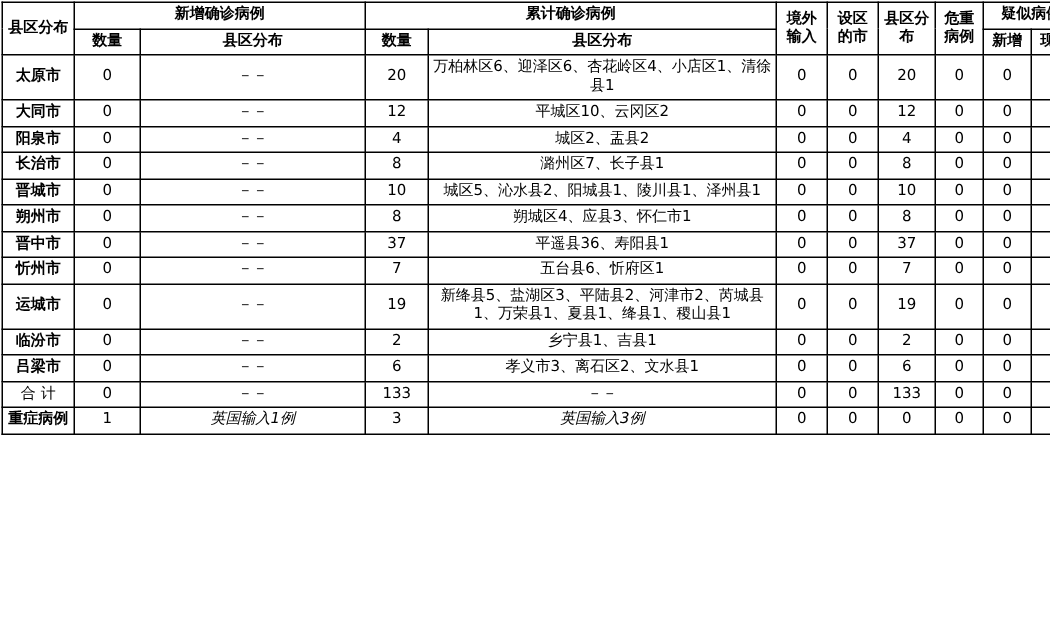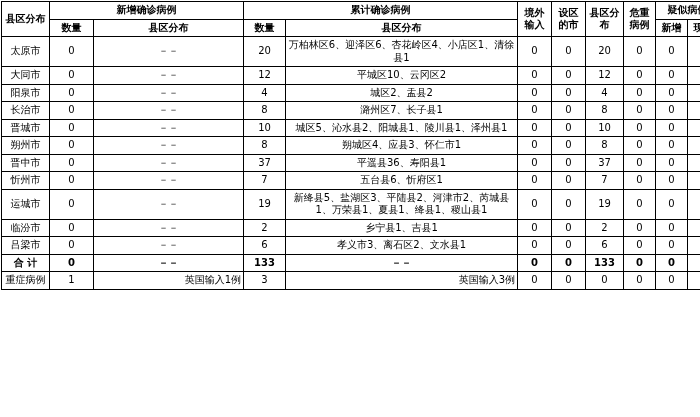--- a/index.html
+++ b/index.html
@@ -20,34 +20,34 @@
     border:1px solid #000;
     text-align:center;
     vertical-align:middle;
     font-size:10px;
     line-height:1.25;
     padding:2px 2px;
   }
   th{font-weight:bold;}
   .h-top{height:17px;}
   .h-sub{height:15px;}
-  .city{font-weight:normal;font-size:10.5px;}
+  .city{font-weight:bold;font-size:10.5px;}
   .dist{
     text-align:left;
     padding-left:5px;
     padding-right:4px;
     font-size:9.5px;
     line-height:1.3;
   }
   .dist-center{text-align:center;}
   .num{font-size:10px;}
   .dash{letter-spacing:0;font-size:10px;}
-  .row-total td{font-weight:bold;}
+  .row-total td{font-weight:normal;}
   .total-label{font-weight:bold;}
-  .imported .dist{text-align:right;}
+  .imported .dist{text-align:center;font-style:italic;}
   col.c-city{width:48px;}
   col.c-newnum{width:44px;}
   col.c-newdist{width:150px;}
   col.c-cumnum{width:42px;}
   col.c-cumdist{width:232px;}
   col.c-sev{width:34px;}
   col.c-crit{width:34px;}
   col.c-disc{width:38px;}
   col.c-death{width:32px;}
   col.c-susnew{width:32px;}

